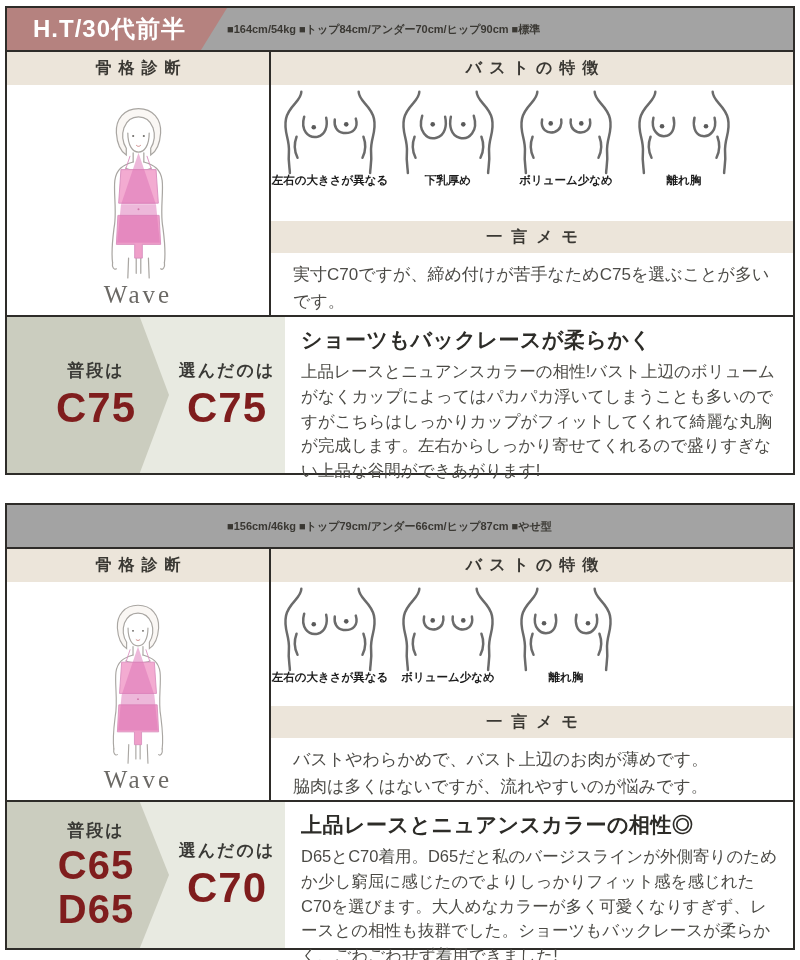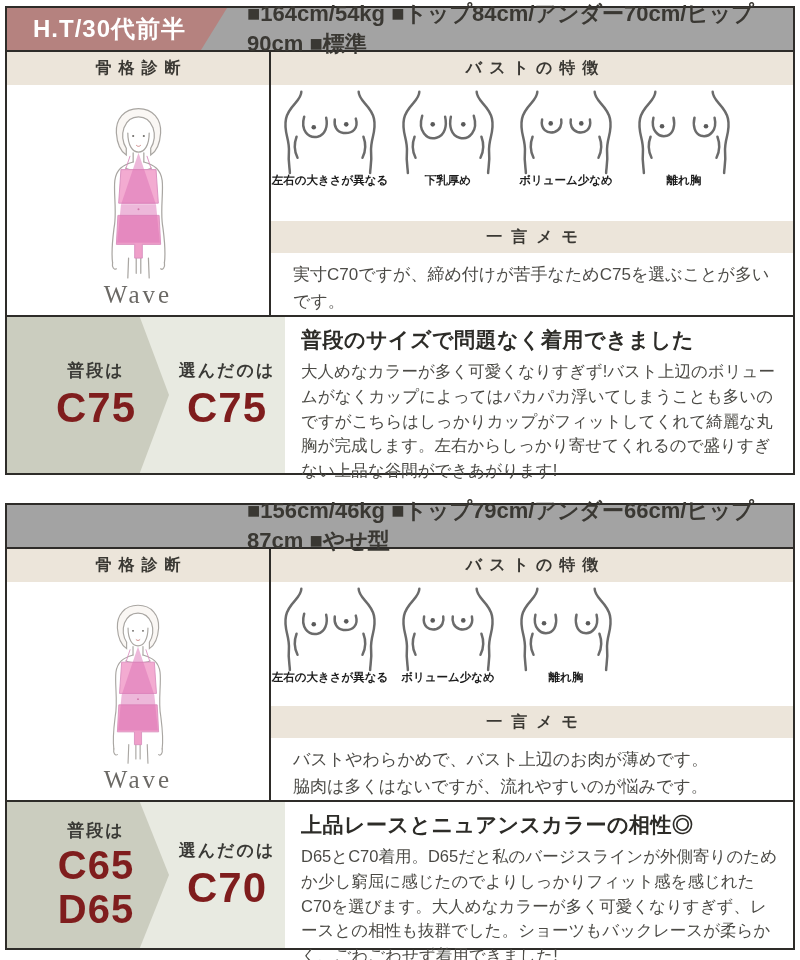--- a/index.html
+++ b/index.html
@@ -9,22 +9,22 @@
   .panel { margin: 0 5px; border: 2px solid #2e2c29; background: #fff; }
   #panel-0 { margin-top: 6px; }
   #panel-1 { margin-top: 28px; }
 
   
   .title-bar { position: relative; height: 44px; background: #a3a3a3; border-bottom: 2px solid #2e2c29; }
   .name-tag { position: absolute; left: 0; top: 0; height: 100%; width: 220px;
       background: #b5827f; clip-path: polygon(0 0, 100% 0, calc(100% - 26px) 100%, 0 100%);
       color: #fff; font-size: 24px; font-weight: bold; letter-spacing: 1px;
       display: flex; align-items: center; padding-left: 26px; }
-  .stats { position: absolute; left: 240px; right: 6px; top: 0; height: 100%;
-      display: flex; align-items: center; font-weight: bold; font-size: 22px; color: #3a3833; }
+  .stats { position: absolute; left: 220px; right: 6px; top: 0; height: 100%;
+      display: flex; align-items: center; font-weight: bold; font-size: 11px; color: #3a3833; }
 
   
   .col-headers { display: flex; height: 33px; background: #ece5da; }
   .col-h { display: flex; align-items: center; justify-content: center;
       font-size: 16px; font-weight: 600; color: #3a3833; letter-spacing: 7px; text-indent: 7px; }
   .col-h.left { width: 264px; border-right: 2px solid #2e2c29; }
   .col-h.right { flex: 1; }
 
   
   .content-row { display: flex; }
@@ -178,22 +178,22 @@
           </div>
       </div>
       <div class="chosen-block">
         <div class="size-label">選んだのは</div>
         <div class="size-values" id="chosen-0">
             <div class="size-value">C75</div>
           </div>
       </div>
     </div>
     <div class="review-cell">
-      <div class="review-title">普段のサイズで問題なく着用できました</div>
-      <div class="review-body">大人めなカラーが多く可愛くなりすぎず!バスト上辺のボリュームがなくカップによってはパカパカ浮いてしまうことも多いのですがこちらはしっかりカップがフィットしてくれて綺麗な丸胸が完成します。左右からしっかり寄せてくれるので盛りすぎない上品な谷間ができあがります!</div>
+      <div class="review-title">ショーツもバックレースが柔らかく</div>
+      <div class="review-body">上品レースとニュアンスカラーの相性!バスト上辺のボリュームがなくカップによってはパカパカ浮いてしまうことも多いのですがこちらはしっかりカップがフィットしてくれて綺麗な丸胸が完成します。左右からしっかり寄せてくれるので盛りすぎない上品な谷間ができあがります!</div>
     </div>
   </div>
 </div>
 
 <div class="panel" id="panel-1">
   <div class="title-bar">
     <div class="stats">■156cm/46kg ■トップ79cm/アンダー66cm/ヒップ87cm ■やせ型</div>
   </div>
   <div class="col-headers">
     <div class="col-h left">骨格診断</div>

